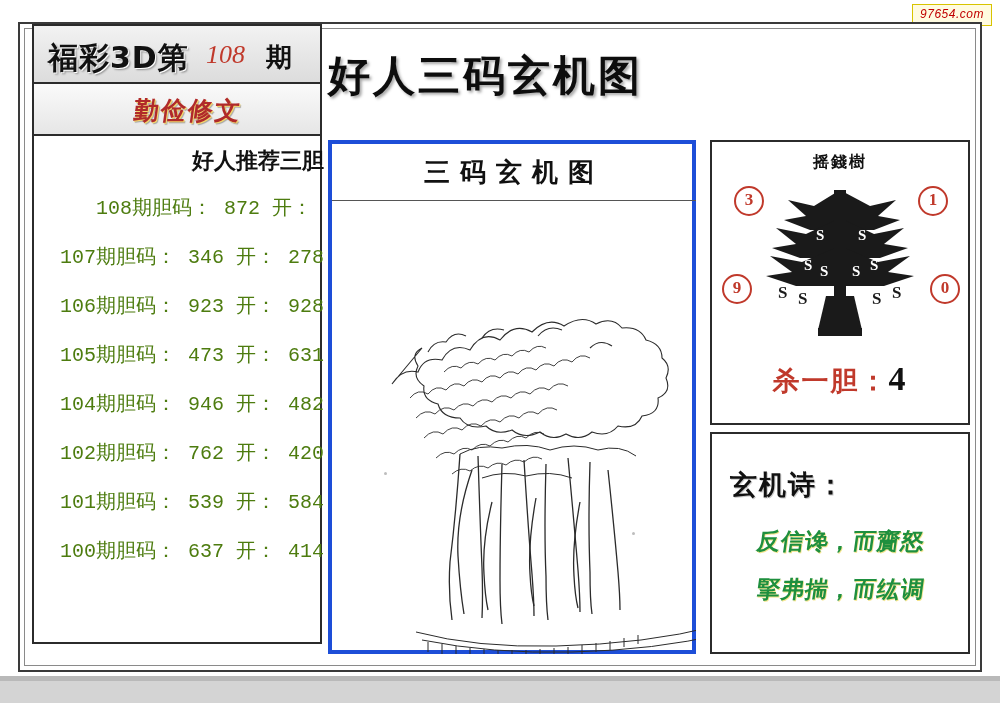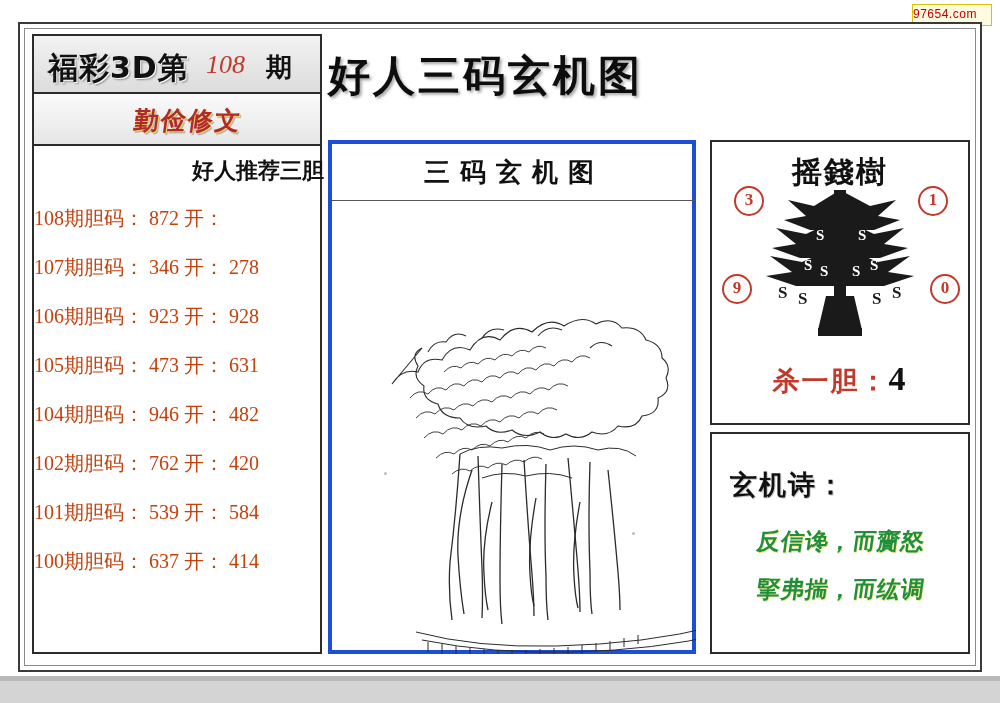--- a/index.html
+++ b/index.html
@@ -1,34 +1,34 @@
 <!DOCTYPE html>
 <html><head>
 <meta charset="utf-8">
 <style>
   html,body{margin:0;padding:0;background:#ffffff;}
   body{width:1000px;height:703px;overflow:hidden;font-family:"Liberation Sans",sans-serif;}
   .page{position:relative;width:1000px;height:703px;background:#ffffff;}
 
   
   .watermark{position:absolute;top:4px;right:8px;width:78px;height:20px;border:1px solid #d8c400;
-    background:#fffbe0;color:#c00000;font-size:12px;line-height:18px;
-    font-family:"Liberation Sans",sans-serif;letter-spacing:.5px;}
+    background:#fffbe0;color:#c00000;font-size:12px;line-height:18px;text-align:center;
+    font-family:"Liberation Sans",sans-serif;letter-spacing:.5px;font-style:italic;}
 
   
   .poster{position:absolute;left:18px;top:22px;width:964px;height:650px;background:#ffffff;
     border:2px solid #3a3a3a;box-sizing:border-box;}
   .poster-inner{position:absolute;left:4px;top:4px;right:4px;bottom:4px;border:1px solid #8a8a8a;box-sizing:border-box;}
 
   
   .bottom-strip{position:absolute;left:0;top:676px;width:1000px;height:27px;background:#d4d4d4;}
   .bottom-strip .bar{position:absolute;left:0;top:0;width:1000px;height:5px;background:#b9b9b9;}
 
   
-  .left-col{position:absolute;left:12px;top:10px;width:298px;height:620px;}
+  .left-col{position:absolute;left:12px;top:0;width:298px;height:620px;}
 
   .title-bar{position:relative;width:290px;height:60px;border:2px solid #2b2b2b;box-sizing:border-box;
     background:linear-gradient(#f2f2f2,#dcdcdc);}
   .title-bar .t1{position:absolute;left:14px;top:12px;font-size:30px;font-weight:bold;color:#111;
     font-family:"DejaVu Sans",sans-serif;letter-spacing:1px;
     text-shadow:1px 1px 0 #fff, 2px 2px 2px rgba(0,0,0,.35);}
   .title-bar .t-num{position:absolute;left:172px;top:14px;font-size:26px;font-style:italic;font-weight:normal;
     color:#c0392b;font-family:"Liberation Serif",serif;}
   .title-bar .t2{position:absolute;left:232px;top:14px;font-size:26px;font-weight:bold;color:#111;
     font-family:"DejaVu Sans",sans-serif;}
@@ -39,40 +39,40 @@
     font-family:"DejaVu Sans",sans-serif;margin-top:48px;}
   .sub-bar .s-word{position:absolute;left:100px;top:10px;font-size:25px;font-weight:bold;
     font-family:"DejaVu Sans",sans-serif;color:#b02a2a;
     text-shadow:1px 1px 0 #f3d56b,2px 2px 1px rgba(0,0,0,.3);letter-spacing:2px;
     transform:skewX(-8deg);}
 
   .list-box{position:relative;width:290px;height:508px;border:2px solid #2b2b2b;border-top:none;box-sizing:border-box;background:#fff;}
   .list-head{position:absolute;left:0;top:10px;width:290px;text-align:right;font-size:22px;font-weight:bold;color:#111;
     font-family:"DejaVu Sans",sans-serif;}
   .rows{position:absolute;left:0;top:48px;width:290px;}
-  .row{height:49px;line-height:49px;text-align:left;font-size:20px;color:#c2410c;
-    font-family:Liberation Serif, serif;white-space:nowrap;}
+  .row{height:49px;line-height:49px;text-align:right;font-size:20px;color:#4d7c0f;
+    font-family:Liberation Mono, monospace;white-space:nowrap;}
   .row .seg{display:inline-block;}
 
   
   .center-col{position:absolute;left:308px;top:10px;width:368px;height:620px;}
   .main-title{position:absolute;left:0;top:14px;width:640px;text-align:left;font-size:42px;font-weight:bold;
     color:#0d0d0d;font-family:"DejaVu Sans",sans-serif;letter-spacing:3px;
     text-shadow:2px 2px 3px rgba(0,0,0,.35);}
   .center-box{position:absolute;left:0;top:106px;width:368px;height:514px;border:4px solid #1d4ed8;box-sizing:border-box;background:#fff;}
   .center-head{position:absolute;left:0;top:0;width:364px;height:56px;border-bottom:1px solid #555;
     text-align:center;line-height:56px;font-size:26px;font-weight:bold;color:#111;letter-spacing:10px;
     font-family:"DejaVu Sans",sans-serif;}
   .tree-wrap{position:absolute;left:0;top:58px;width:364px;height:452px;overflow:hidden;}
   .dot{position:absolute;width:3px;height:3px;background:#bdbdbd;border-radius:50%;}
 
   
   .right-col{position:absolute;left:690px;top:10px;width:260px;height:620px;}
   .r-box1{position:absolute;left:0;top:106px;width:260px;height:285px;border:2px solid #2b2b2b;box-sizing:border-box;background:#fff;}
-  .r-title{position:absolute;left:0;top:10px;width:256px;text-align:center;font-size:30px;font-weight:bold;
+  .r-title{position:absolute;left:0;top:10px;width:256px;text-align:center;font-size:16px;font-weight:bold;
     color:#111;font-family:"DejaVu Sans",serif;letter-spacing:2px;}
   .money-tree{position:absolute;left:30px;top:42px;width:196px;height:160px;}
   .circ{position:absolute;width:26px;height:26px;border:2px solid #c0392b;border-radius:50%;
     color:#c0392b;font-size:17px;font-weight:bold;text-align:center;line-height:24px;
     font-family:"Liberation Serif",serif;background:#fff;}
   .kill-line{position:absolute;left:0;top:218px;width:256px;text-align:center;font-size:27px;font-weight:bold;
     color:#c0392b;font-family:"DejaVu Sans",sans-serif;letter-spacing:2px;}
   .kill-num{color:#111;font-size:34px;font-family:"Liberation Serif",serif;}
 
   .r-box2{position:absolute;left:0;top:398px;width:260px;height:222px;border:2px solid #2b2b2b;box-sizing:border-box;background:#fff;}

